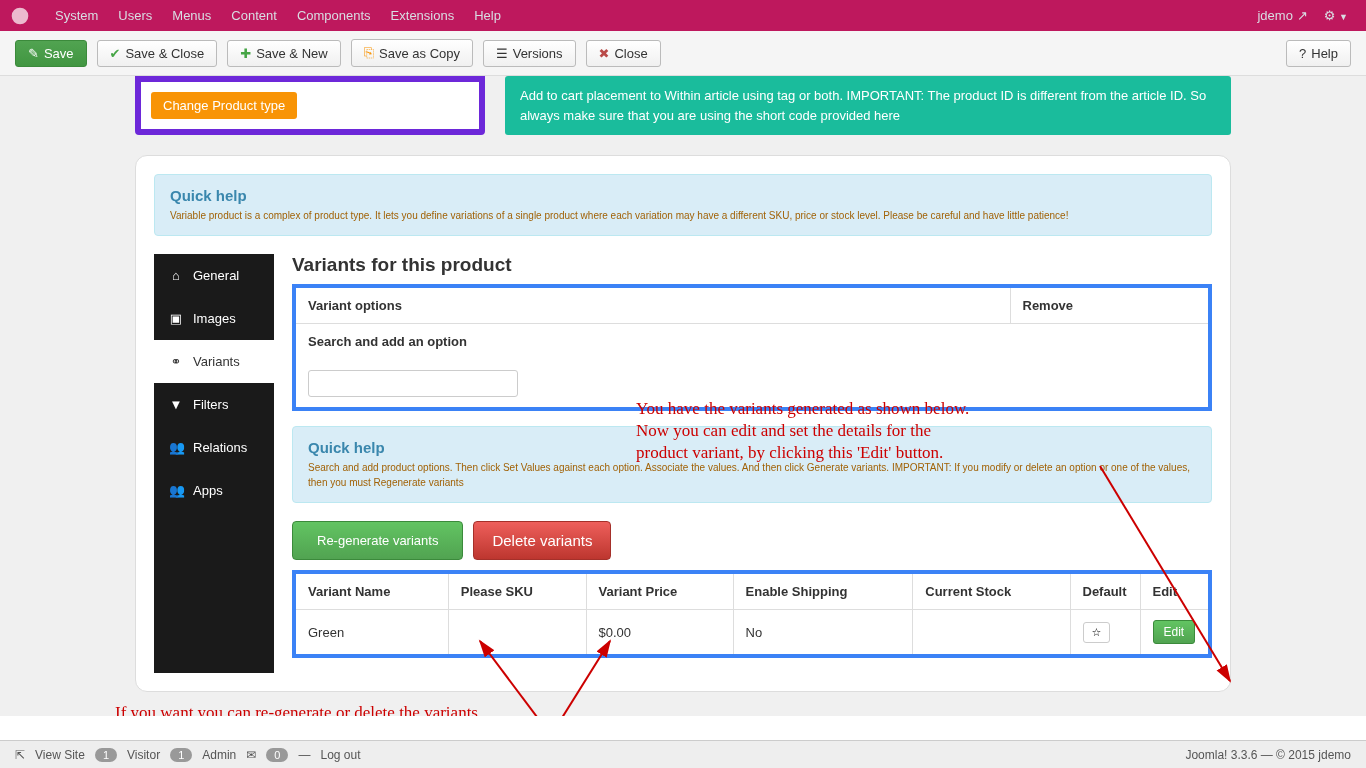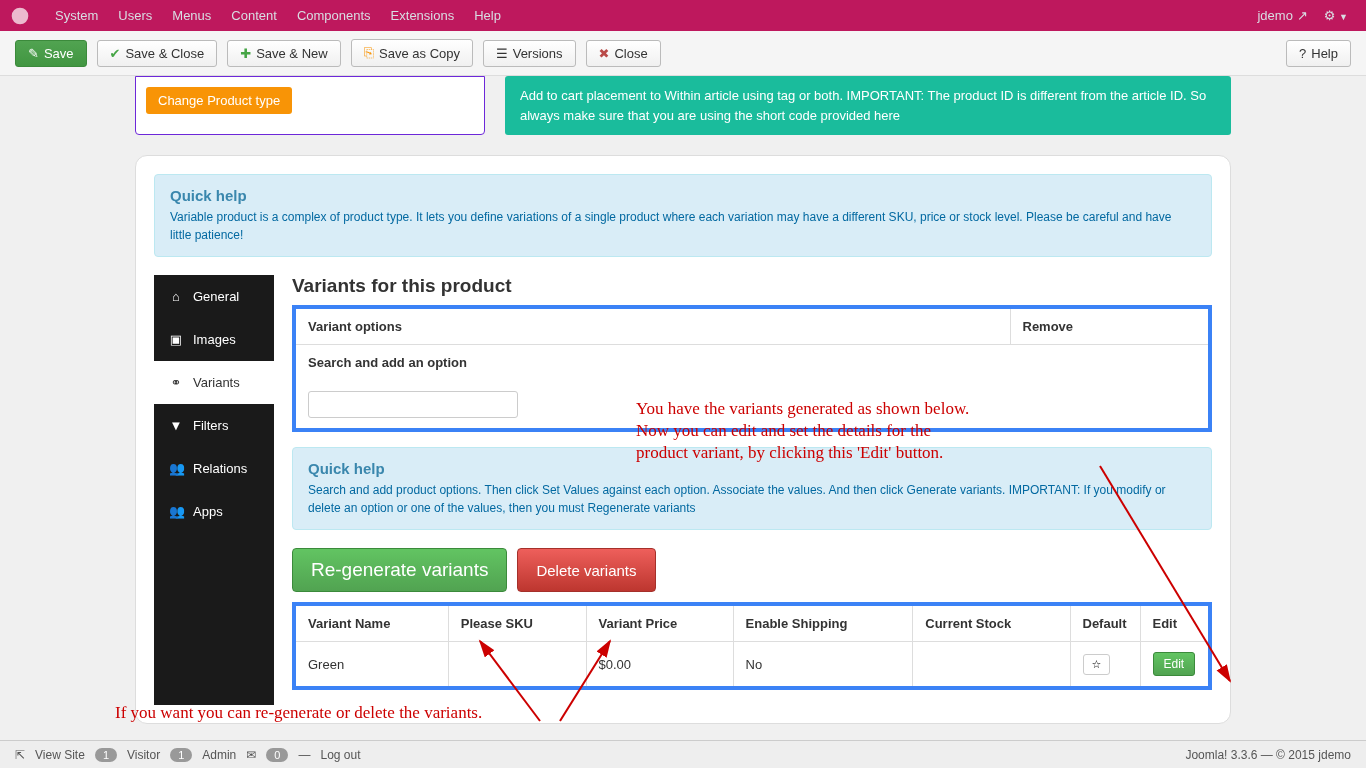--- a/index.html
+++ b/index.html
@@ -29,21 +29,21 @@
 
 .top-row { display: flex; gap: 20px; margin-bottom: 20px; }
 .left-col { width: 350px; }
 .change-type-btn { background: #f89406; color: #fff; border: none; border-radius: 3px; padding: 6px 12px; font-size: 13px; cursor: pointer; }
 .teal-box { background: #1abc9c; color: #fff; padding: 10px 15px; border-radius: 3px; font-size: 13px; flex: 1; line-height: 1.5; }
 
 
 .panel { background: #fff; border: 1px solid #ddd; border-radius: 12px; padding: 18px; margin-top: 20px; }
 .quick-help { background: #d9edf7; border: 1px solid #bce8f1; border-radius: 4px; padding: 12px 15px; margin-bottom: 18px; }
 .quick-help h4 { color: #3a87ad; font-size: 15px; font-weight: bold; margin-bottom: 4px; }
-.quick-help p { color: #0369a1; font-size: 12px; line-height: 1.5; }
+.quick-help p { color: #a16207; font-size: 10px; line-height: 1.5; }
 
 
 .two-col { display: flex; gap: 18px; }
 .sidebar { width: 120px; background: #1a1a1a; }
 .sidebar .item { display: flex; align-items: center; gap: 10px; padding: 14px 15px; color: #fff; font-size: 13px; cursor: pointer; }
 .sidebar .item.active { background: #fff; color: #333; }
 .sidebar .item .ic { width: 14px; text-align: center; }
 
 .main-col { flex: 1; }
 .section-title { font-weight: bold; font-size: 19px; margin-bottom: 8px; }
@@ -54,21 +54,21 @@
 .tbl th { font-weight: bold; background: #fff; }
 .link { color: #0088cc; cursor: pointer; }
 .muted { color: #999; }
 
 .search-row td { padding: 10px 12px; }
 .search-row .lbl { font-weight: bold; display: block; margin-bottom: 21px; }
 .search-input { width: 210px; padding: 5px 8px; border: 1px solid #ccc; border-radius: 3px; }
 
 
 .action-btns { margin: 15px 0 10px 0; display: flex; gap: 10px; }
-.btn-lg-green { background: linear-gradient(#62c462, #51a351); border: 1px solid #3b8a3b; color: #fff; padding: 10px 18px; font-size: 19px; border-radius: 4px; cursor: pointer; }
+.btn-lg-green { background: linear-gradient(#62c462, #51a351); border: 1px solid #3b8a3b; color: #fff; padding: 10px 24px; font-size: 13px; border-radius: 4px; cursor: pointer; }
 .btn-lg-red { background: linear-gradient(#ee5f5b, #bd362f); border: 1px solid #a5302a; color: #fff; padding: 10px 18px; font-size: 15px; border-radius: 4px; cursor: pointer; }
 .btn-sm-green { background: linear-gradient(#62c462, #51a351); border: 1px solid #3b8a3b; color: #fff; padding: 4px 10px; font-size: 12px; border-radius: 3px; cursor: pointer; }
 .btn-star { background: #fff; border: 1px solid #ccc; padding: 3px 8px; border-radius: 3px; cursor: pointer; font-size: 11px; }
 
 
 .annot { position: absolute; color: #cc0000; font-family: "Comic Sans MS", "Segoe Script", cursive; font-size: 17px; line-height: 1.3; }
 .annot-arrow { position: absolute; pointer-events: none; }
 
 
 .statusbar { position: fixed; bottom: 0; left: 0; right: 0; background: #eee; border-top: 1px solid #ccc; height: 28px; display: flex; align-items: center; padding: 0 15px; font-size: 12px; color: #555; gap: 10px; }
@@ -129,21 +129,21 @@
   <button class="btn">
     <span>?</span>
     <span>Help</span>
   </button>
 </div>
 
 <div class="content-wrap">
   <div class="content-inner">
 
     <div class="top-row">
-      <div class="left-col" style="background:#fff; border:1px solid #6d28d9; border-radius:0 0 4px 4px; padding:10px;">
+      <div class="left-col" style="background:#fff; border:6px solid #6d28d9; border-radius:0 0 4px 4px; padding:10px;">
         <button class="change-type-btn">Change Product type</button>
       </div>
       <div class="teal-box">Add to cart placement to Within article using tag or both. IMPORTANT: The product ID is different from the article ID. So always make sure that you are using the short code provided here</div>
     </div>
 
     <div class="panel">
       <div class="quick-help">
         <h4>Quick help</h4>
         <p>Variable product is a complex of product type. It lets you define variations of a single product where each variation may have a different SKU, price or stock level. Please be careful and have little patience!</p>
       </div>

